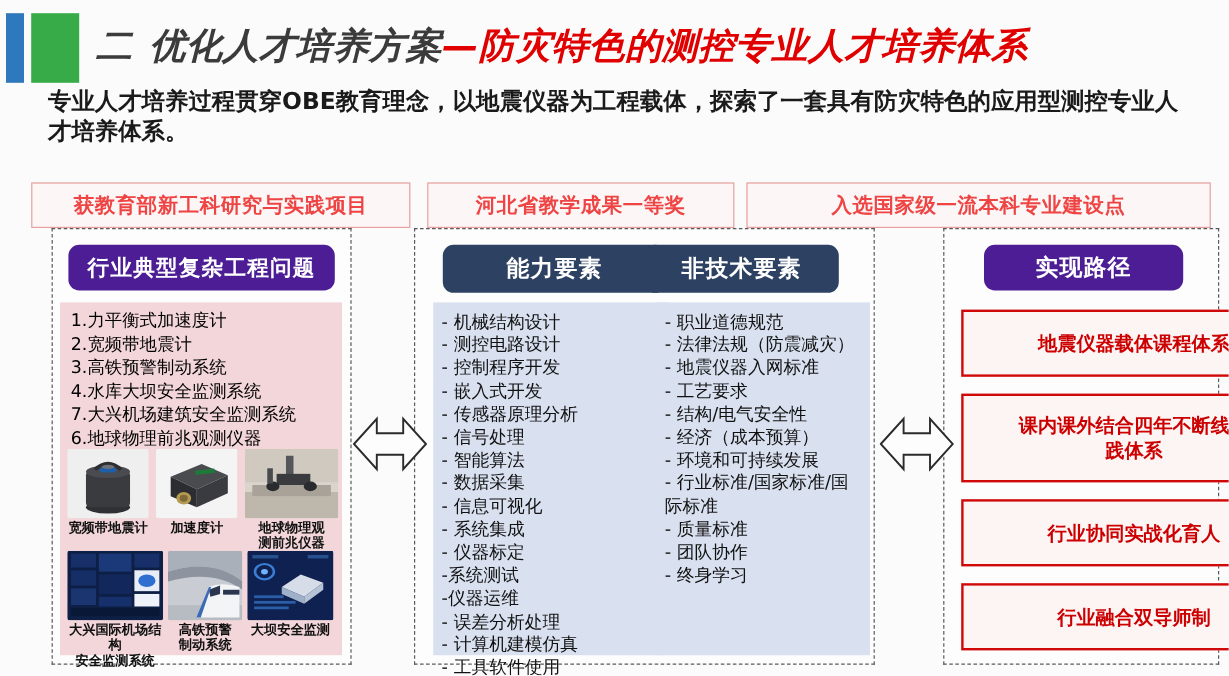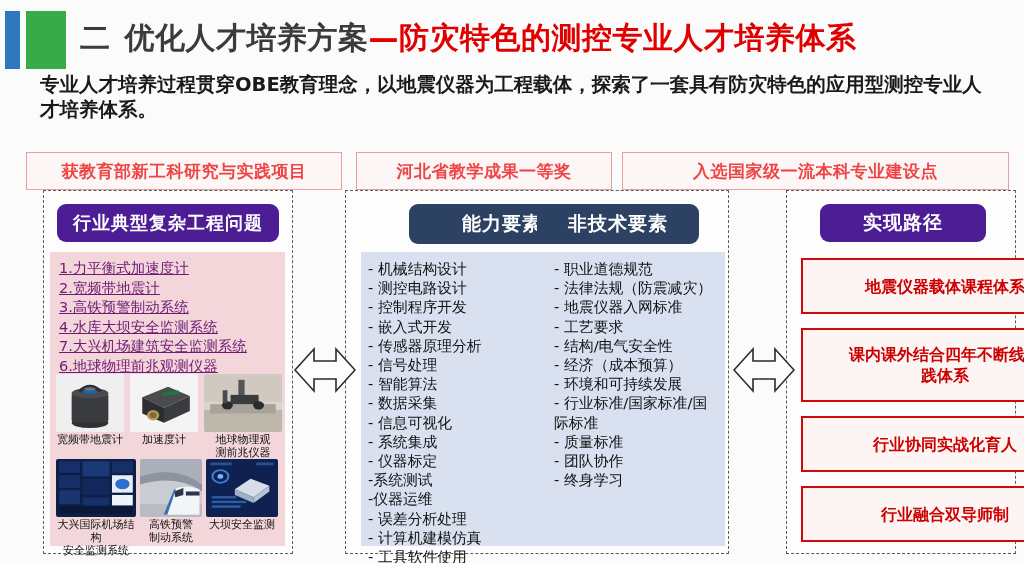--- a/index.html
+++ b/index.html
@@ -32,20 +32,21 @@
     background: #36AB48;
   }
   .title {
     position: absolute;
     left: 80px; top: 18px;
     font-size: 30px;
     font-weight: bold;
     letter-spacing: 0.5px;
     color: #3b3b3b;
     white-space: nowrap;
+    font-style: italic;
   }
   .title .num { margin-right: 14px; }
   .title .red { color: #E00000; }
 
   .subtitle {
     position: absolute;
     left: 40px; top: 72px;
     width: 960px;
     font-size: 19.5px;
     font-weight: bold;
@@ -92,44 +93,44 @@
     justify-content: center;
     color: #ffffff;
     font-weight: bold;
     font-size: 19px;
     letter-spacing: 1px;
   }
   .pill.red  { background: #4c1d95; }
   .pill.navy { background: #2D4162; }
 
   #pill-left  { left: 57px;  top: 204px; width: 222px; height: 38px; font-size: 18px; }
-  #pill-mid1  { left: 369px; top: 204px; width: 186px; height: 40px; margin-left: 40px; }
+  #pill-mid1  { left: 369px; top: 204px; width: 186px; height: 40px; }
   #pill-mid2  { left: 537px; top: 204px; width: 162px; height: 40px; }
   #pill-right { left: 820px; top: 204px; width: 166px; height: 38px; }
 
   
   #left-body {
     position: absolute;
     left: 50px; top: 252px;
     width: 235px; height: 294px;
     background: #F2D6D9;
   }
   .prob-list {
     padding: 7px 0 0 9px;
     font-size: 14.5px;
     line-height: 19.6px;
-    color: #701a75;
-    text-decoration: underline;
+    color: #000000;
   }
   .prob-list div { white-space: nowrap; }
 
   .thumbs {
     position: absolute;
     left: 0; top: 122px;
     width: 235px;
+    font-weight: bold;
   }
   .thumb-row {
     display: flex;
     align-items: flex-start;
     padding-left: 6px;
   }
   .thumb-cell { text-align: center; }
   .thumb-img {
     border-radius: 2px;
     overflow: hidden;

